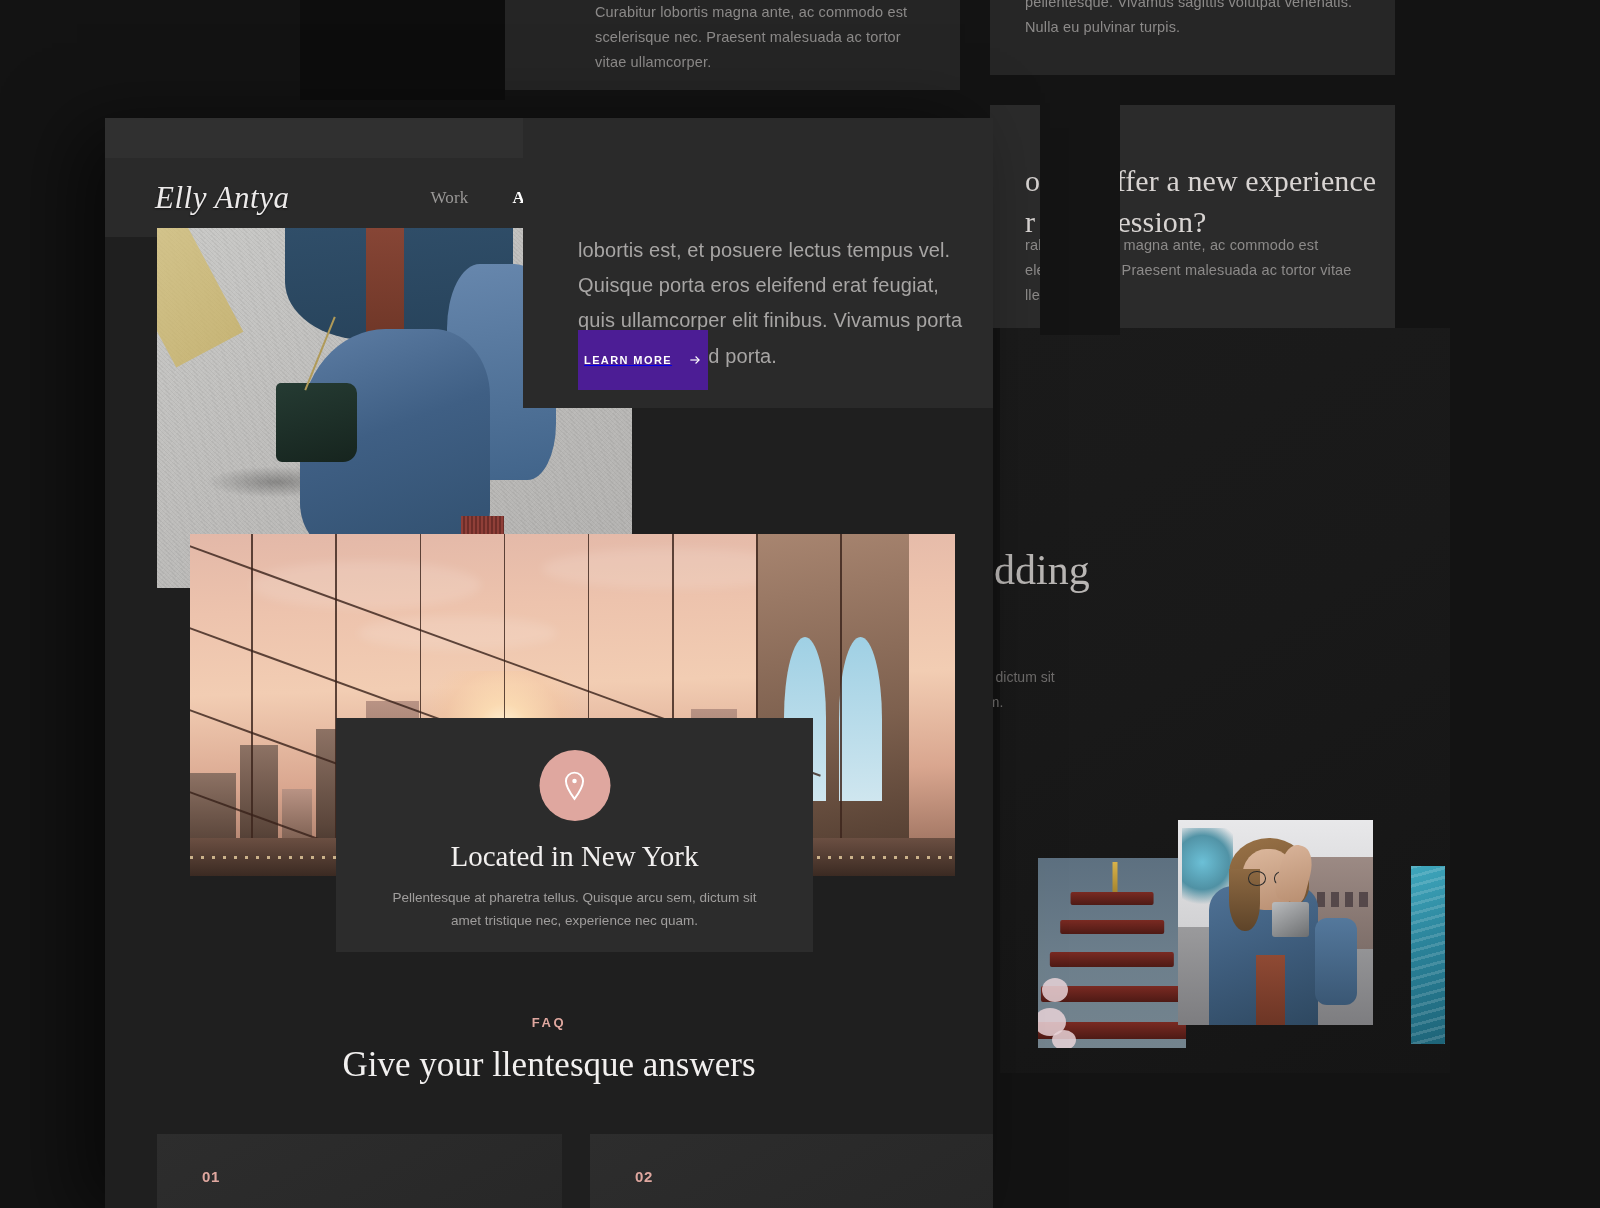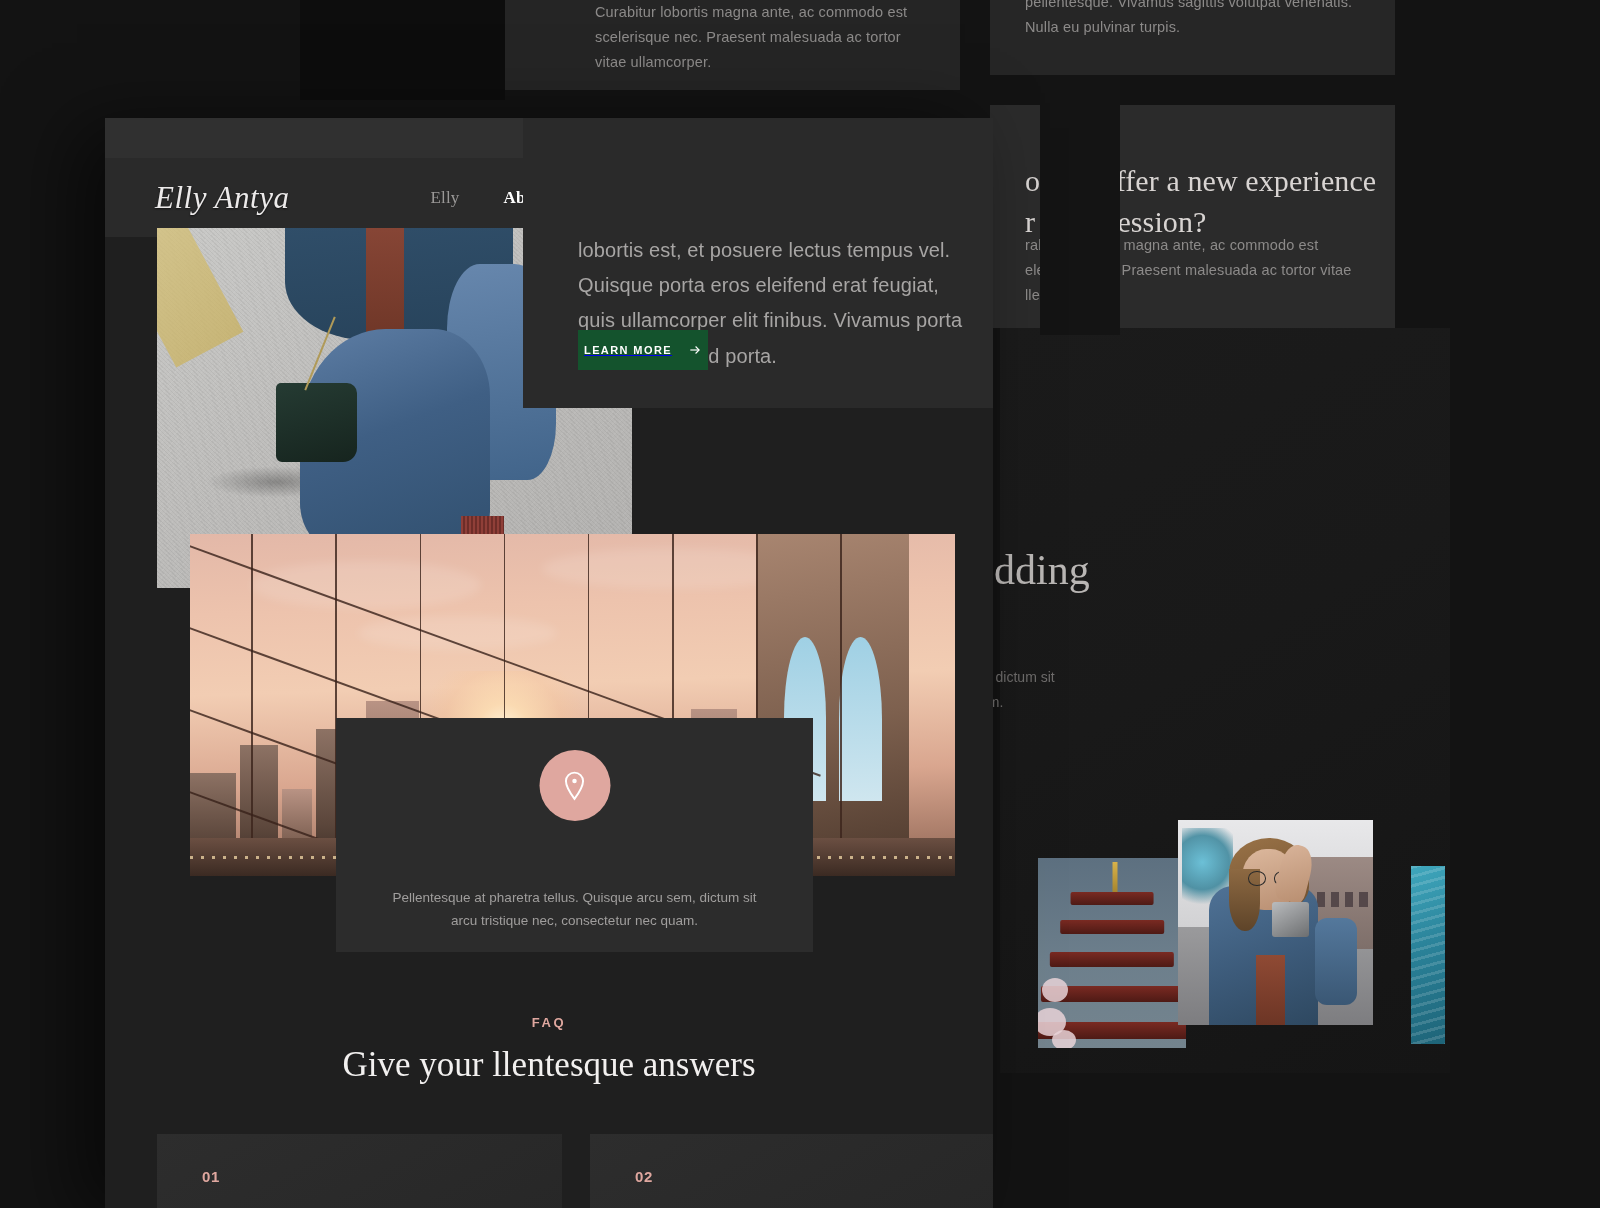--- a/index.html
+++ b/index.html
@@ -147,22 +147,22 @@
   .sock-red { position:absolute; left:64%; top:80%; width:9%; height:8%;
               background:repeating-linear-gradient(90deg,#8f3f38 0 2px,#6d2d28 2px 4px); }
   #hero-photo .shadow-pt { position:absolute; left:10%; top:66%; width:30%; height:9%;
                background:radial-gradient(ellipse, rgba(0,0,0,.28), transparent 70%); }
 
   
   #hero-card { position:absolute; left:418px; top:-10px; width:470px; height:300px;
                background:#2a2a2a; }
   #hero-copy { position:absolute; left:55px; top:125px; width:390px;
                font-size:20px; color:#a7a5a4; line-height:1.76; letter-spacing:.1px; }
-  #learn-more { position:absolute; left:55px; top:222px; width:130px; height:40px;
-                background:#14532d; display:flex; align-items:center; justify-content:center;
+  #learn-more { position:absolute; left:55px; top:222px; width:130px; height:60px;
+                background:#4c1d95; display:flex; align-items:center; justify-content:center;
                 gap:16px; cursor:pointer; }
   #learn-more span { font-size:11px; color:#fff; font-weight:bold; letter-spacing:1.4px; }
   #learn-more svg { width:14px; height:14px; stroke:#fff; stroke-width:2; fill:none; }
 
   
   #bridge-photo { position:absolute; left:85px; top:416px; width:765px; height:342px; overflow:hidden; }
   .bridge-sky { position:absolute; inset:0;
                 background:linear-gradient(178deg,#e3b8a8 0%,#edc3ad 22%,#f2cdb3 44%,#d9a68f 70%,#8c6352 100%); }
   .sun-glow { position:absolute; left:28%; top:40%; width:26%; height:34%;
               background:radial-gradient(circle,#fff3d8 0%,rgba(255,225,180,.75) 22%,rgba(250,200,150,.25) 52%,transparent 72%); }
@@ -289,21 +289,21 @@
       <div class="chrome-dots">
         <i></i>
         <i></i>
         <i></i>
       </div>
     </div>
 
     <div id="navbar">
       <div id="logo">Elly Antya</div>
       <nav id="nav-links">
-        <a href="#">Elly</a>
+        <a href="#">Work</a>
         <a href="#" class="active">About</a>
         <a href="#">Contact</a>
         <a href="#">News</a>
       </nav>
       <div id="follow-wrap">
         <span id="follow-label">Follow me</span>
         <a class="social" href="#">
           <svg viewBox="0 0 24 24">
               <path d="M14 9h3V6h-3c-2 0-3.4 1.4-3.4 3.4V11H8v3h2.6v7h3.2v-7H17l.4-3h-3.6V9.6c0-.4.2-.6.6-.6z"></path>
             </svg>
@@ -390,21 +390,22 @@
       <div class="deck-lights"></div>
     </div>
 
     <div id="location-card">
       <div id="pin-circle">
         <svg viewBox="0 0 24 28">
           <path d="M12 1.5C7.6 1.5 4 5 4 9.4c0 6 8 16.6 8 16.6s8-10.6 8-16.6C20 5 16.4 1.5 12 1.5z"></path>
           <circle cx="12" cy="9.4" r="2.1" fill="#fff" stroke="none"></circle>
         </svg>
       </div>
-      <div id="location-sub">Pellentesque at pharetra tellus. Quisque arcu sem, dictum sit arcu tristique nec, consectetur nec quam.</div>
+      <div id="location-title">Located in New York</div>
+      <div id="location-sub">Pellentesque at pharetra tellus. Quisque arcu sem, dictum sit amet tristique nec, experience nec quam.</div>
     </div>
 
     <div id="faq-label">FAQ</div>
     <div id="faq-title">Give your llentesque answers</div>
     <div class="faq-card" id="faq-card-1">
       <div class="faq-num">01</div>
     </div>
     <div class="faq-card" id="faq-card-2">
       <div class="faq-num">02</div>
     </div>

